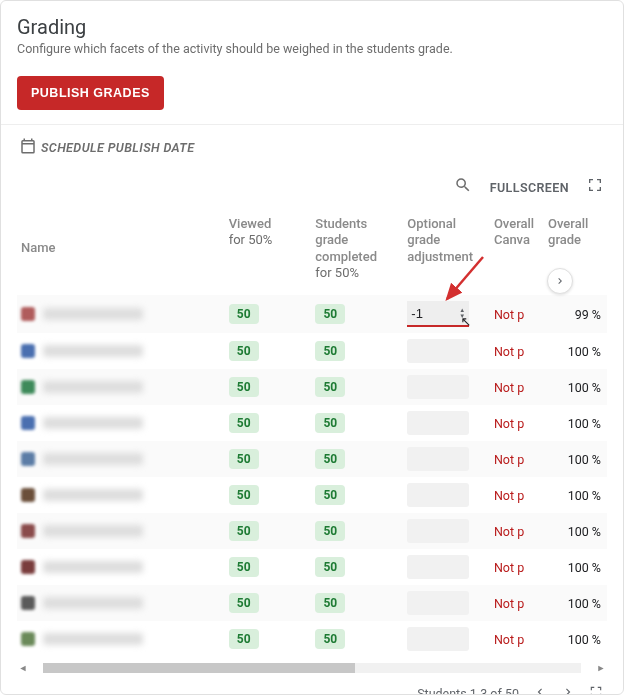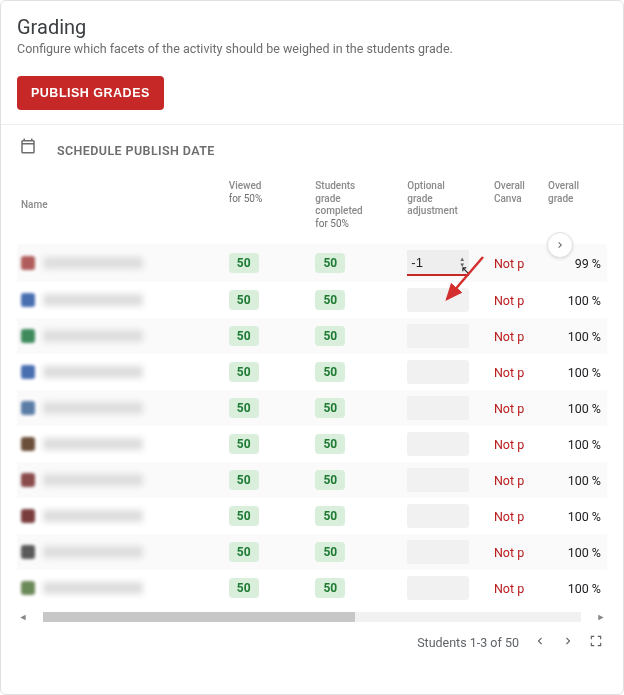--- a/index.html
+++ b/index.html
@@ -2,30 +2,30 @@
 <html><head>
 <meta charset="utf-8">
 <style>
   * { box-sizing: border-box; margin: 0; padding: 0; }
   html, body { width: 624px; height: 695px; font-family: Roboto, Arial, sans-serif; background: #fff; color: #202124; }
   .card { width: 624px; height: 695px; border: 1px solid #e0e0e0; border-radius: 6px; padding: 14px 16px 1px 16px; position: relative; overflow: hidden; }
   .title { font-size: 20px; font-weight: 400; color: #3c4043; }
   .subtitle { font-size: 12.5px; color: #6d6d6d; margin-top: 2px; }
   .publish-btn { margin-top: 20px; background: #c62828; color: #fff; border: none; border-radius: 4px; padding: 10px 14px; font-size: 12.5px; font-weight: 700; letter-spacing: .5px; cursor: pointer; }
   .divider { height: 1px; background: #eee; margin: 14px -16px 0 -16px; }
-  .sched-row { display: flex; align-items: flex-end; gap: 20px; padding: 12px 0 12px 2px; color: #6d6d6d; font-size: 12.5px; font-weight: 600; letter-spacing: .4px; }
+  .sched-row { display: flex; align-items: center; gap: 4px; padding: 12px 0 12px 2px; color: #6d6d6d; font-size: 12.5px; font-weight: 600; letter-spacing: .4px; font-style: italic; }
   .sched-row svg { width: 18px; height: 18px; fill: #6d6d6d; }
   .toolbar { display: flex; justify-content: flex-end; align-items: center; gap: 18px; padding: 6px 4px 8px 0; }
   .toolbar .search svg { width: 18px; height: 18px; fill: #6d6d6d; }
   .fs-label { font-size: 12.5px; font-weight: 600; letter-spacing: .4px; color: #5f6368; }
   .fs-icon svg { width: 16px; height: 16px; fill: #5f6368; }
 
   .table-wrap { position: relative; }
   .grid { width: 100%; border-collapse: collapse; table-layout: fixed; }
-  .grid th { text-align: left; font-size: 10px; font-weight: 500; color: #8a8a8a; padding: 10px 6px 14px 6px; vertical-align: top; line-height: 1.25; }
+  .grid th { text-align: left; font-size: 13px; font-weight: 500; color: #8a8a8a; padding: 10px 6px 14px 6px; vertical-align: top; line-height: 1.25; }
   .grid th.name { width: 190px; padding-left: 4px; vertical-align: middle; }
   .grid th.viewed { width: 80px; }
   .grid th.qcc { width: 85px; }
   .grid th.adj { width: 80px; margin-left: 12px; }
   .grid th.pub { width: 50px; }
   .grid th.og { width: 60px; }
   .grid th .bold { font-weight: 400; color: #6d6d6d; }
   .grid td { padding: 6px 6px; font-size: 12.5px; vertical-align: middle; height: 34px; }
   .grid tr.body-row:nth-child(odd) td { background: #fafafa; }
   .grid td.name { padding-left: 4px; }
@@ -69,20 +69,33 @@
 
   <div class="sched-row">
     <span>
       <svg viewBox="0 0 24 24">
           <path d="M19 4h-1V2h-2v2H8V2H6v2H5a2 2 0 0 0-2 2v14a2 2 0 0 0 2 2h14a2 2 0 0 0 2-2V6a2 2 0 0 0-2-2zm0 16H5V10h14v10zM5 8V6h14v2H5z"></path>
         </svg>
     </span>
     <span>SCHEDULE PUBLISH DATE</span>
   </div>
 
+  <div class="toolbar">
+    <span class="search">
+      <svg viewBox="0 0 24 24">
+          <path d="M15.5 14h-.79l-.28-.27A6.471 6.471 0 0 0 16 9.5 6.5 6.5 0 1 0 9.5 16a6.471 6.471 0 0 0 4.23-1.57l.27.28v.79L19 20.49 20.49 19 15.5 14zm-6 0C7.01 14 5 11.99 5 9.5S7.01 5 9.5 5 14 7.01 14 9.5 11.99 14 9.5 14z"></path>
+        </svg>
+    </span>
+    <span class="fs-label">FULLSCREEN</span>
+    <span class="fs-icon">
+      <svg viewBox="0 0 24 24">
+          <path d="M3 3h6v2H5v4H3V3zm12 0h6v6h-2V5h-4V3zM3 15h2v4h4v2H3v-6zm16 0h2v6h-6v-2h4v-4z"></path>
+        </svg>
+    </span>
+  </div>
 
   <div class="table-wrap">
 
     <div class="arrow-btn">
       <svg viewBox="0 0 24 24">
           <path d="M8.59 16.59 13.17 12 8.59 7.41 10 6l6 6-6 6z"></path>
         </svg>
     </div>
 
     <table class="grid">

